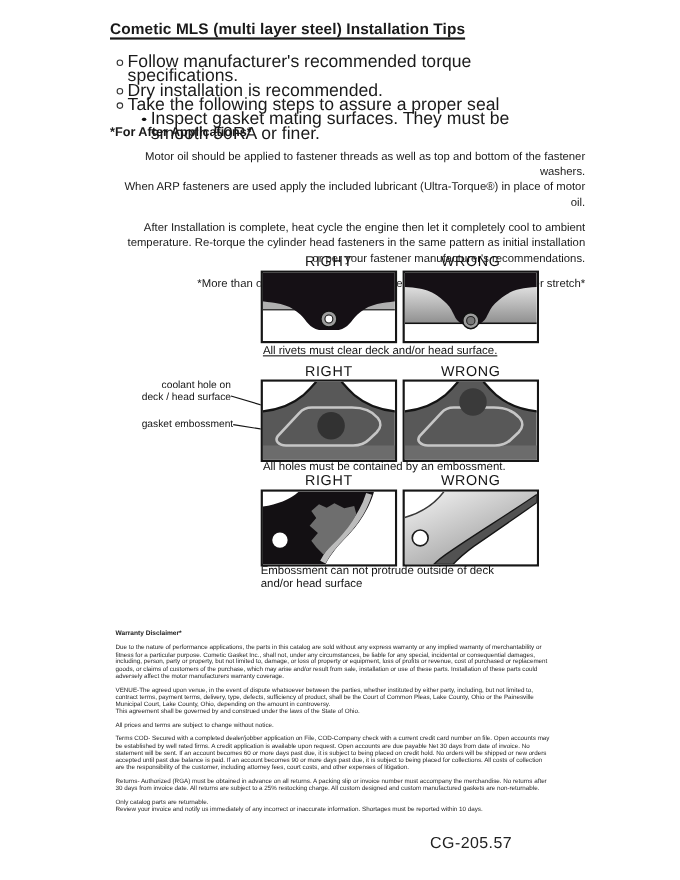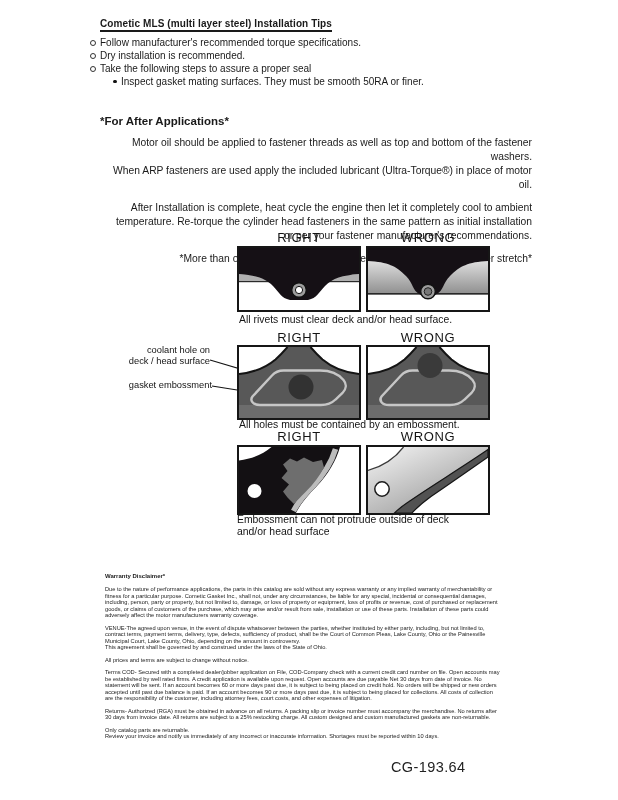--- a/index.html
+++ b/index.html
@@ -4,24 +4,24 @@
 <style>
   html,body { margin:0; padding:0; background:#ffffff; }
   .page {
     position:relative; width:618px; height:800px; background:#ffffff;
     font-family:"Liberation Sans", sans-serif; color:#1a1a1a; overflow:hidden;
   }
 
   
   .top-text { position:absolute; left:88px; top:18px; width:440px; }
   .title {
-    margin:0 0 7px 12px; font-size:10px; font-weight:bold; letter-spacing:0.1px;
+    margin:0 0 7px 12px; font-size:14px; font-weight:bold; letter-spacing:0.1px;
     text-decoration:underline; text-decoration-thickness:1.5px; text-underline-offset:2.5px;
   }
-  ul.tips { list-style:none; margin:0; padding:0; font-size:10px; line-height:13px; }
+  ul.tips { list-style:none; margin:16px; padding:0; font-size:16px; line-height:13px; }
   ul.tips li { position:relative; }
   li.main { padding-left:12px; }
   li.main::before {
     content:""; position:absolute; left:2px; top:4px; width:4px; height:4px;
     border:1px solid #333; border-radius:50%;
   }
   li.sub { padding-left:33px; }
   li.sub::before {
     content:""; position:absolute; left:25px; top:4.5px; width:3.5px; height:3.5px;
     background:#111; border-radius:50%;
@@ -99,21 +99,21 @@
       </linearGradient>
     </defs>
     <rect width="120" height="62" fill="#ffffff"></rect>
     <rect x="0" y="13" width="120" height="33" fill="url(#g1)"></rect>
     <rect x="0" y="45.2" width="120" height="1.4" fill="#111"></rect>
     <path d="M0,0 H120 V13 C100,14 92,18 82,28 C74.5,35.5 76,42.5 68,46.5 C63.5,48.6 56.5,48.6 52,46.5 C44,42.5 45.5,35.5 38,28 C28,18 20,14 0,13 Z" fill="#151015"></path>
     <circle cx="60" cy="43.5" r="7.3" fill="#9d9d9d" stroke="#111" stroke-width="1.4"></circle>
     <circle cx="60" cy="43.5" r="3.8" fill="#777" stroke="#222" stroke-width="1"></circle>
   </svg>
 
-  <div class="caption" style="left:239px; top:314px;">All rivets must clear deck and/or head surface.</div>
+  <div class="caption" style="left:239px; top:314px;text-decoration:underline;">All rivets must clear deck and/or head surface.</div>
 
   <div class="dlabel" style="left:237px; top:330px;">RIGHT</div>
   <div class="dlabel" style="left:366px; top:330px;">WRONG</div>
 
   <div class="callout" style="left:96px; top:345px; width:114px;">coolant hole on
 deck / head surface</div>
   <div class="callout" style="left:98px; top:380px; width:114px;">gasket embossment</div>
 
   <svg class="callout-lines" width="100" height="50" viewBox="0 0 100 50">
     <line x1="5" y1="8" x2="93" y2="34" stroke="#141414" stroke-width="1.1"></line>
@@ -184,15 +184,15 @@
 be established by well rated firms.  A credit application is available upon request.  Open accounts are due payable Net 30 days from date of invoice.  No
 statement will be sent.  If an account becomes 60 or more days past due, it is subject to being placed on credit hold.  No orders will be shipped or new orders
 accepted until past due balance is paid.  If an account becomes 90 or more days past due, it is subject to being placed for collections.  All costs of collection
 are the responsibility of the customer, including attorney fees, court costs, and other expenses of litigation.</p>
     <p>Returns- Authorized (RGA) must be obtained in advance on all returns.  A packing slip or invoice number must accompany the merchandise.  No returns after
 30 days from invoice date.  All returns are subject to a 25% restocking charge.  All custom designed and custom manufactured gaskets are non-returnable.</p>
     <p>Only catalog parts are returnable.
 Review your invoice and notify us immediately of any incorrect or inaccurate information.  Shortages must be reported within 10 days.</p>
   </div>
 
-  <div class="page-code">CG-193.64</div>
+  <div class="page-code">CG-205.57</div>
 
 </div>
 
 </body></html>

